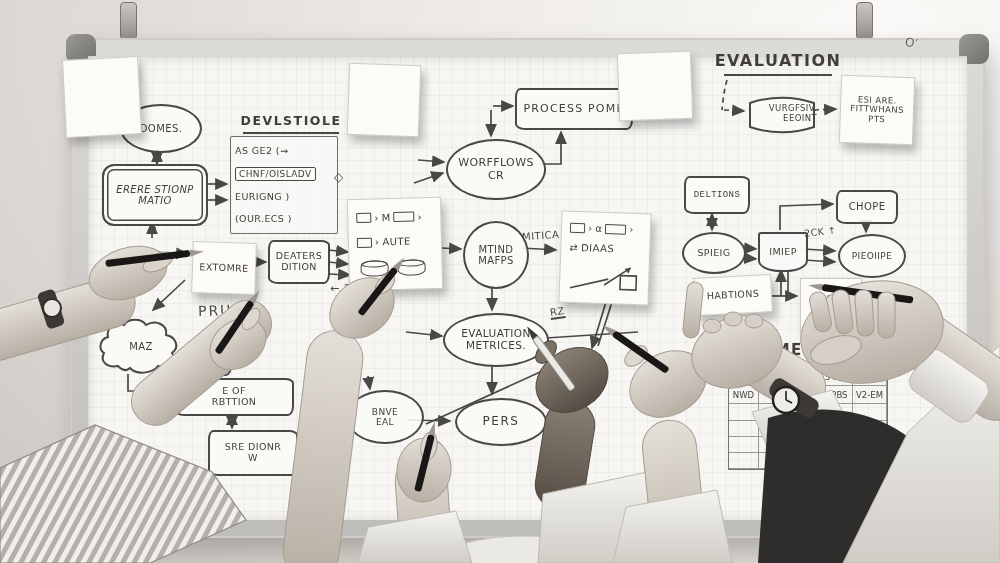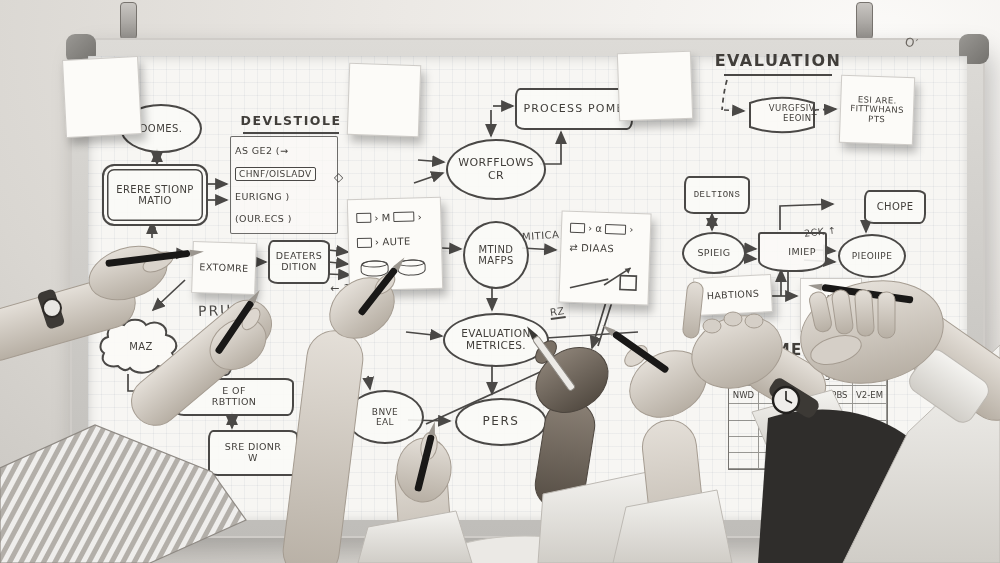--- a/index.html
+++ b/index.html
@@ -12,22 +12,22 @@
   .clip{position:absolute;top:2px;width:15px;height:38px;background:linear-gradient(#c9c6c2,#8f8c88);border-radius:4px 4px 7px 7px;border:1px solid #77736e;}
   .board{position:absolute;left:88px;top:56px;width:879px;height:464px;background:#f7f6f3;
     box-shadow:inset 3px 4px 10px rgba(0,0,0,.10), inset -3px -4px 10px rgba(0,0,0,.06);
     background-image:linear-gradient(rgba(140,155,175,.10) 1px, transparent 1px),
                      linear-gradient(90deg, rgba(140,155,175,.10) 1px, transparent 1px);
     background-size:13px 13px;}
   .n{position:absolute;display:flex;flex-direction:column;align-items:center;justify-content:center;
      text-align:center;line-height:1.12;font-size:10px;letter-spacing:.4px;z-index:6;}
   .shape-rect{border:2px solid #4a4846;background:rgba(251,250,247,.88);border-radius:5px 9px 6px 10px/9px 5px 10px 6px;}
   .shape-oval{border:2px solid #4a4846;background:rgba(251,250,247,.88);border-radius:50%;}
-  .shape-doc{border:2px solid #4a4846;background:rgba(251,250,247,.9);border-radius:3px 3px 45% 45%/3px 3px 28% 28%;padding-left:19px;}
-  .dbl{box-shadow:inset 0 0 0 3px rgba(251,250,247,1), inset 0 0 0 4.5px #4a4846;}
+  .shape-doc{border:2px solid #4a4846;background:rgba(251,250,247,.9);border-radius:3px 3px 45% 45%/3px 3px 28% 28%;}
+  .dbl{box-shadow:inset 0 0 0 3px rgba(251,250,247,1), inset 0 0 0 4.5px #4a4846;font-style:italic;}
   .sticky{background:#fcfbf8;box-shadow:4px 7px 9px rgba(0,0,0,.25);border:1px solid rgba(120,115,108,.35);}
   .title-hand{font-weight:bold;letter-spacing:1.5px;}
   .underline{border-bottom:2px solid #4a4846;padding-bottom:2px;}
   .ann{position:absolute;font-size:9.5px;color:#4a4846;z-index:6;letter-spacing:.5px;}
   .mini-box{display:inline-block;width:13px;height:8px;border:1.5px solid #4a4846;border-radius:1px;vertical-align:middle;}
   .mini-wide{display:inline-block;width:19px;height:8px;border:1.5px solid #4a4846;border-radius:1px;vertical-align:middle;}
   .cyl{display:inline-block;width:26px;height:14px;border:1.6px solid #4a4846;border-radius:12px/6px;position:relative;margin:0 3px;}
   .cyl::after{content:"";position:absolute;left:0;top:-1px;width:100%;height:7px;border:1.6px solid #4a4846;border-radius:50%;box-sizing:border-box;}
   .ico-row{display:flex;align-items:center;gap:3px;font-size:10px;}
   .mtable{position:absolute;left:728px;top:368px;width:158px;height:100px;z-index:6;
@@ -270,21 +270,21 @@
   </div>
   <div class="n shape-oval" style="left:682px;top:232px;width:60px;height:38px;font-size:9.5px;">
     <span>SPIEIG</span>
   </div>
   <div class="n shape-doc" style="left:758px;top:232px;width:46px;height:36px;font-size:9.5px;">
     <span>IMIEP</span>
   </div>
   <div class="ann" style="left:804px;top:226px;font-size:9.5px;transform:rotate(-6deg);">
     <span>2CK ↑</span>
   </div>
-  <div class="n shape-rect" style="left:864px;top:190px;width:58px;height:30px;font-size:10px;">
+  <div class="n shape-rect" style="left:836px;top:190px;width:58px;height:30px;font-size:10px;">
     <span>CHOPE</span>
   </div>
   <div class="n shape-oval" style="left:838px;top:234px;width:64px;height:40px;font-size:9px;">
     <span>PIEOIIPE</span>
   </div>
   <div class="n sticky" style="left:694px;top:276px;width:76px;height:36px;transform:rotate(-3deg);font-size:9.5px;">
     <span>HABTIONS</span>
   </div>
   <div class="n sticky" style="left:800px;top:278px;width:60px;height:52px;font-size:9.5px;">
     <span>WES</span>

